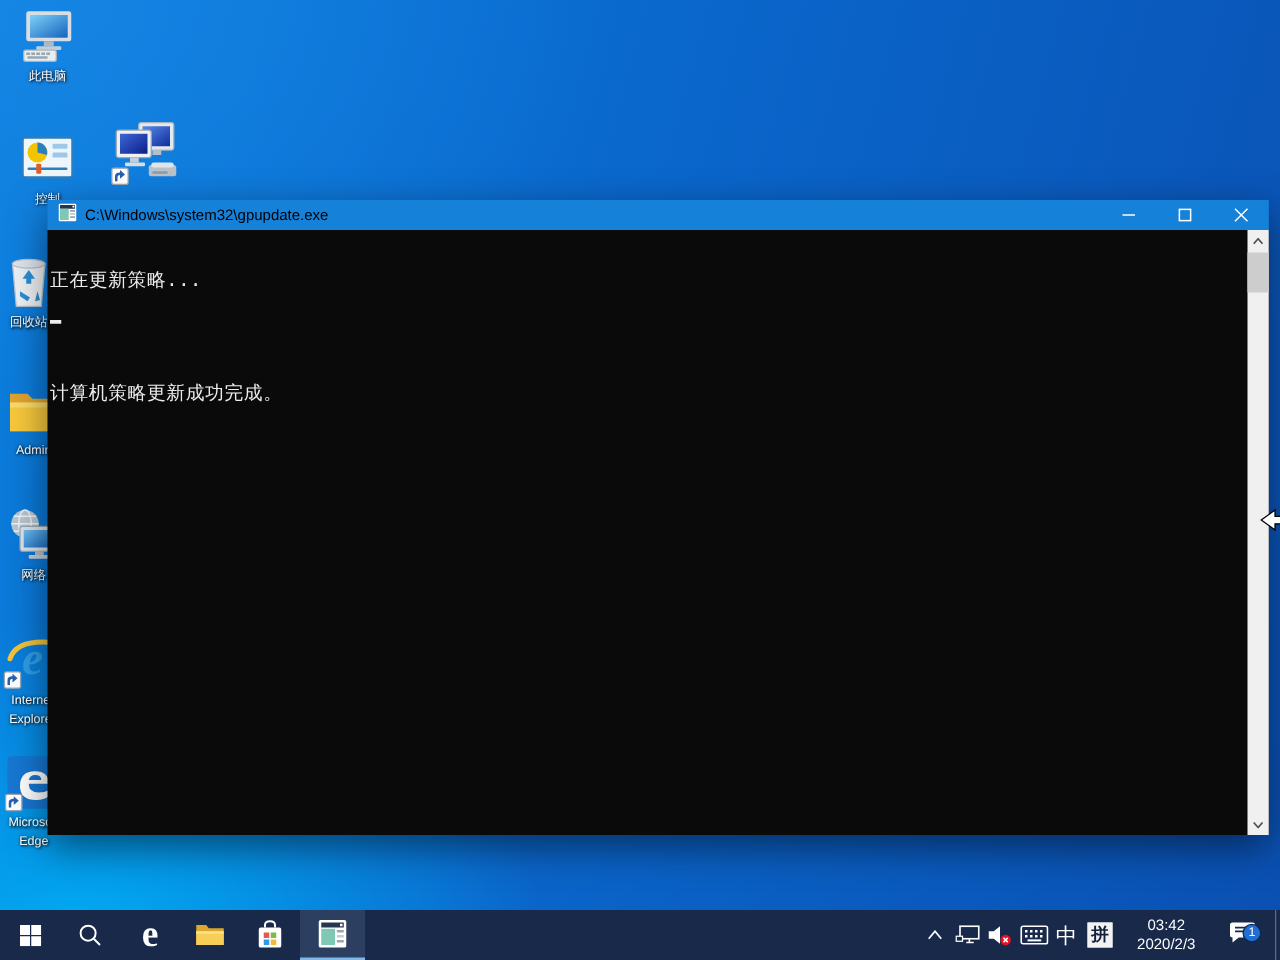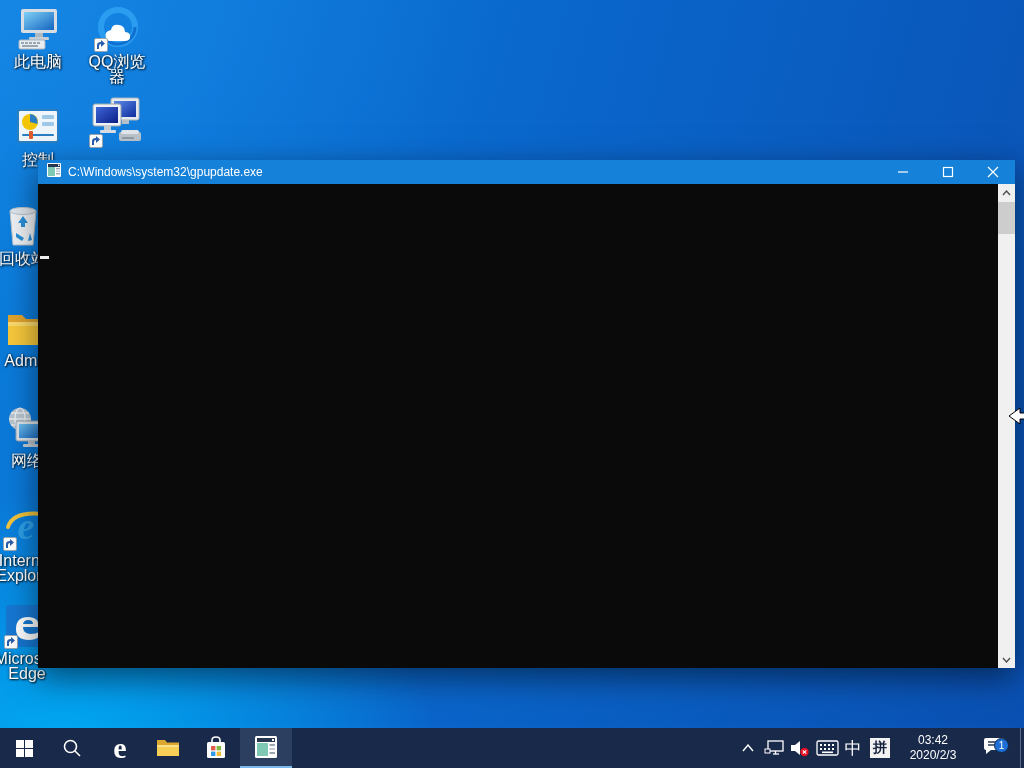--- a/index.html
+++ b/index.html
@@ -9,30 +9,30 @@
   .desktop { position:relative; width:1024px; height:768px; overflow:hidden;
     background:
       radial-gradient(ellipse 620px 420px at 6% 97%, rgba(0,172,244,.95) 0%, rgba(0,172,244,0) 60%),
       radial-gradient(ellipse 900px 600px at 0% 0%, rgba(30,140,235,.55) 0%, rgba(30,140,235,0) 55%),
       linear-gradient(105deg, #0b7fdd 0%, #0a67cc 45%, #0a50b2 100%);
   }
 
   
   .dicon { position:absolute; width:64px; display:flex; flex-direction:column; align-items:center; z-index:2; }
   .dicon .art { width:46px; height:46px; position:relative; display:flex; align-items:center; justify-content:center; }
-  .dicon .lbl { margin-top:2px; font-size:16px; color:#fff; text-align:center; line-height:15px;
+  .dicon .lbl { margin-top:2px; font-size:10px; color:#fff; text-align:center; line-height:15px;
     text-shadow:1px 1px 2px rgba(0,0,0,.85), 0 0 3px rgba(0,0,0,.6); }
   .scut { position:absolute; left:0; bottom:0; width:14px; height:14px; background:#fff;
     border:1px solid #9aa7b3; border-radius:2px; display:flex; align-items:center; justify-content:center; }
 
   
   .win { position:absolute; left:38px; top:160px; width:977px; height:508px; z-index:10;
     box-shadow:0 10px 30px rgba(0,0,0,.5); }
   .titlebar { height:24px; display:flex; align-items:center; padding-left:8px; }
-  .title-text { color:#ffffff; font-size:12px; margin-left:6px; flex:1; white-space:nowrap; overflow:hidden; }
+  .title-text { color:#000000; font-size:12px; margin-left:6px; flex:1; white-space:nowrap; overflow:hidden; }
   .winbtn { width:45px; height:24px; display:flex; align-items:center; justify-content:center; }
   .winbody { position:relative; height:484px; background:#0a0a0a; }
   .console-text { position:absolute; left:2px; top:3px; color:#ececec; font-size:15px; line-height:15px;
     font-family:"DejaVu Sans Mono", monospace; letter-spacing:.5px; white-space:pre; }
   .console-text div { height:15px; }
   .caret { position:absolute; left:2px; top:72px; width:9px; height:3px; background:#ececec; }
   .sbar { position:absolute; right:0; top:0; width:17px; height:484px; background:#f0f0f0; }
   .sbtn { position:absolute; left:0; width:17px; height:17px; display:flex; align-items:center; justify-content:center; color:#505050; }
   .sthumb { position:absolute; left:0; top:18px; width:17px; height:32px; background:#cdcdcd; }
 
@@ -78,35 +78,20 @@
           <rect x="14" y="36" width="3" height="2"></rect>
             <rect x="18" y="36" width="3" height="2"></rect>
           <rect x="22" y="36" width="3" height="2"></rect>
             <rect x="7" y="39" width="16" height="2"></rect>
         </g>
       </svg>
     </div>
     <div class="lbl">此电脑</div>
   </div>
 
-  <div class="dicon" style="left:85px; top:6px;">
-    <div class="art">
-      <svg width="46" height="46" viewBox="0 0 46 46">
-        <circle cx="24" cy="21" r="17" fill="none" stroke="#2b9df0" stroke-width="6"></circle>
-        <circle cx="24" cy="21" r="17" fill="none" stroke="#0f6fd0" stroke-width="3" stroke-dasharray="40 70"></circle>
-        <path d="M12 32 q-2-7 5-8 q1-6 8-5 q6 1 6 7 q6 0 5 6 q-1 3-5 3 l-15 0 q-3 0-4-3z" fill="#ffffff"></path>
-      </svg>
-      <span class="scut">
-        <svg width="10" height="10" viewBox="0 0 10 10">
-            <path d="M1 9 L1 5 Q1 2 5 2 L5 0 L9 3.5 L5 7 L5 4 Q3 4 3 6 L3 9 Z" fill="#2a5fae"></path>
-          </svg>
-      </span>
-    </div>
-    <div class="lbl">QQ浏览器</div>
-  </div>
 
   <div class="dicon" style="left:6px; top:104px;">
     <div class="art">
       <svg width="46" height="46" viewBox="0 0 46 46">
         <rect x="3" y="6" width="40" height="32" rx="2" fill="#eef6fc" stroke="#2a7fc0" stroke-width="2"></rect>
         <circle cx="15" cy="18" r="8" fill="#f2c500"></circle>
         <path d="M15 18 L15 10 A8 8 0 0 1 22.5 20 Z" fill="#2a7fc0"></path>
         <rect x="27" y="11" width="12" height="4" rx="1" fill="#9ec8e8"></rect>
         <rect x="27" y="18" width="12" height="4" rx="1" fill="#9ec8e8"></rect>
         <rect x="7" y="30" width="32" height="2" rx="1" fill="#2a7fc0"></rect>
@@ -252,20 +237,25 @@
             <rect x="1.5" y="1.5" width="9" height="9" fill="none" stroke="#fff" stroke-width="1.2"></rect>
           </svg>
       </div>
       <div class="winbtn">
         <svg width="12" height="12" viewBox="0 0 12 12">
             <path d="M1 1 L11 11 M11 1 L1 11" stroke="#fff" stroke-width="1.2"></path>
           </svg>
       </div>
     </div>
     <div class="winbody">
+      <div class="console-text">
+        <div>正在更新策略...</div>
+        <div></div>
+        <div>计算机策略更新成功完成。</div>
+      </div>
       <div class="caret"></div>
       <div class="sbar">
         <div class="sbtn" style="top:0;">
           <svg width="9" height="6" viewBox="0 0 9 6">
               <polyline points="1,5 4.5,1 8,5" fill="none" stroke="#505050" stroke-width="1.4"></polyline>
             </svg>
         </div>
         <div class="sthumb"></div>
         <div class="sbtn" style="bottom:0; top:auto;">
           <svg width="9" height="6" viewBox="0 0 9 6">

